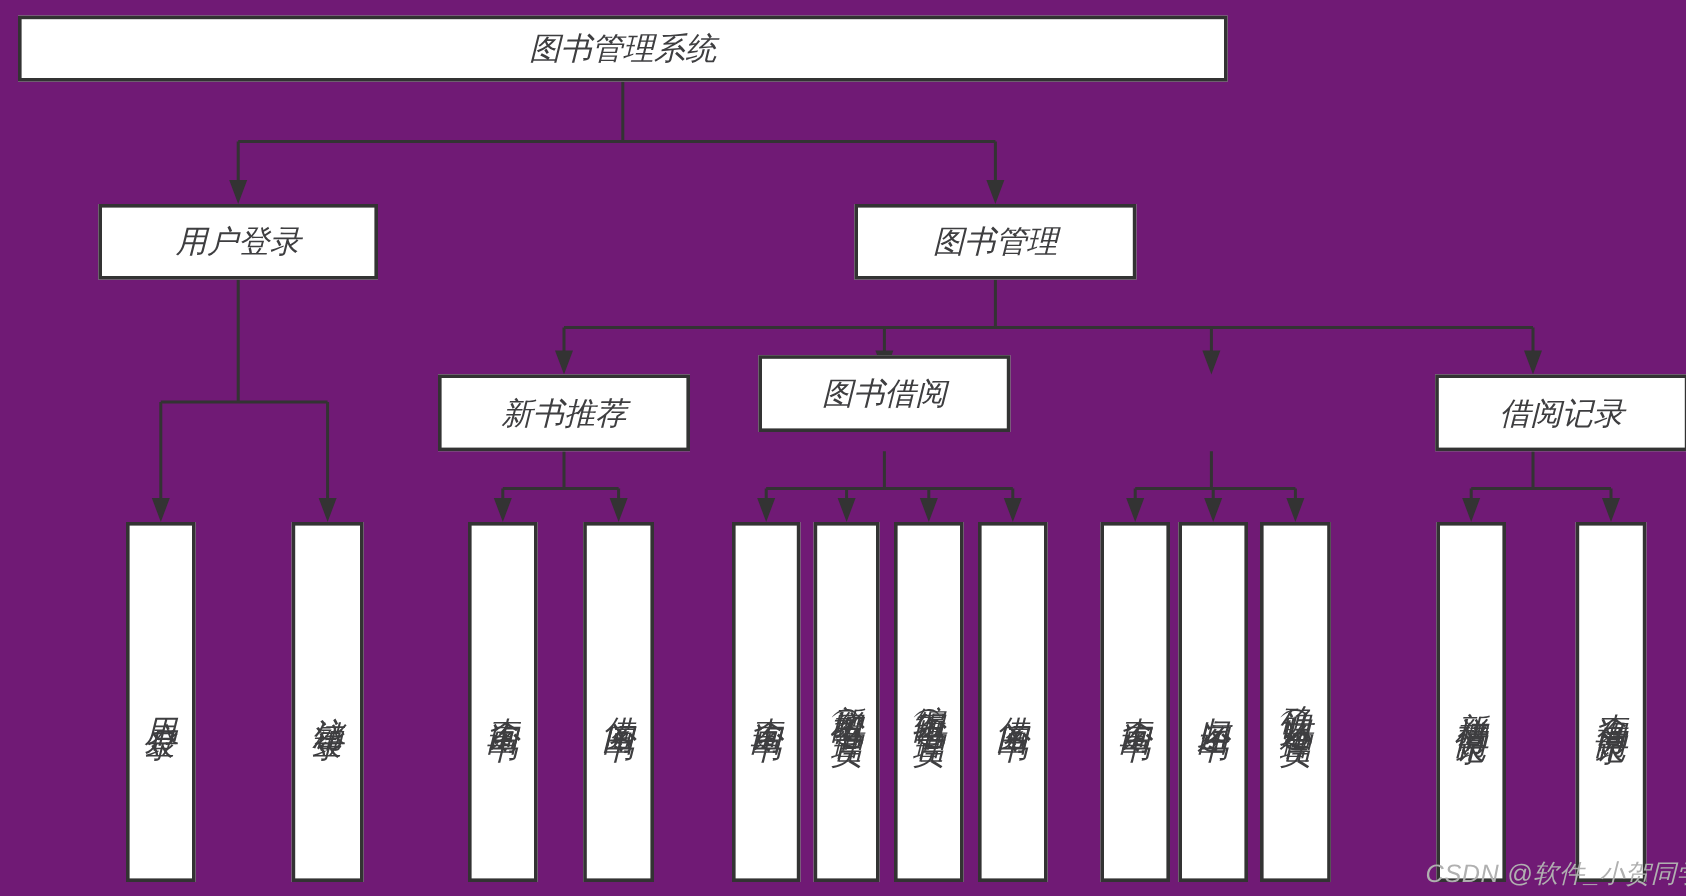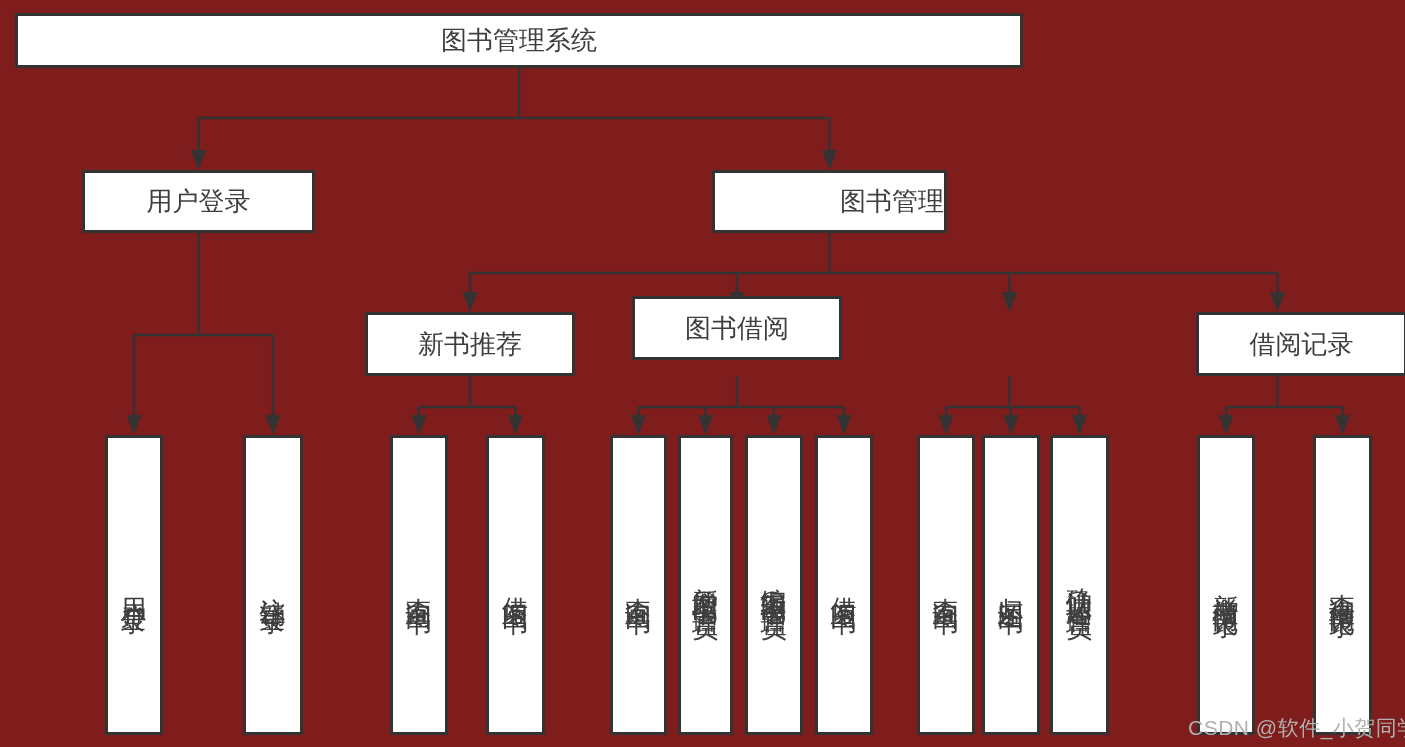--- a/index.html
+++ b/index.html
@@ -1,22 +1,23 @@
 <!DOCTYPE html>
 <html><head>
 <meta charset="utf-8">
 <style>
   html, body { margin: 0; padding: 0; background: #ffffff; }
   #canvas {
     position: relative;
     width: 1405px;
     height: 747px;
-    background: #7f1d1d;
+    background: #701a75;
     font-family: "Liberation Sans", sans-serif;
     overflow: hidden;
+    font-style: italic;
   }
   #connectors {
     position: absolute;
     left: 0; top: 0;
     width: 1405px; height: 747px;
   }
   .node {
     position: absolute;
     box-sizing: border-box;
     background: #ffffff;
@@ -72,21 +73,21 @@
       <polygon points="1218.5,415 1233.5,415 1226,435" fill="#333333"></polygon>
       <polygon points="1335,415 1350,415 1342.5,435" fill="#333333"></polygon>
     </svg>
 
   <div class="node h" style="left: 15px; top: 13px; width: 1008px; height: 55px; border-color: rgb(51, 51, 51); background: rgb(255, 255, 255); color: rgb(62, 62, 64);">
       <span>图书管理系统</span>
     </div>
     <div class="node h" style="left: 82px; top: 170px; width: 233px; height: 63px; border-color: rgb(51, 51, 51); background: rgb(255, 255, 255); color: rgb(62, 62, 64);">
       <span>用户登录</span>
     </div>
-    <div class="node h" style="left: 712px; top: 170px; width: 235px; height: 63px; border-color: rgb(51, 51, 51); background: rgb(255, 255, 255); color: rgb(62, 62, 64); justify-content: flex-end;">
+    <div class="node h" style="left: 712px; top: 170px; width: 235px; height: 63px; border-color: rgb(51, 51, 51); background: rgb(255, 255, 255); color: rgb(62, 62, 64);">
       <span>图书管理</span>
     </div>
     <div class="node h" style="left: 365px; top: 312px; width: 210px; height: 64px; border-color: rgb(51, 51, 51); background: rgb(255, 255, 255); color: rgb(62, 62, 64);">
       <span>新书推荐</span>
     </div>
     <div class="node h" style="left: 632px; top: 296px; width: 210px; height: 64px; border-color: rgb(51, 51, 51); background: rgb(255, 255, 255); color: rgb(62, 62, 64);">
       <span>图书借阅</span>
     </div>
     <div class="node h" style="left: 1196px; top: 312px; width: 211px; height: 64px; border-color: rgb(51, 51, 51); background: rgb(255, 255, 255); color: rgb(62, 62, 64);">
       <span>借阅记录</span>

